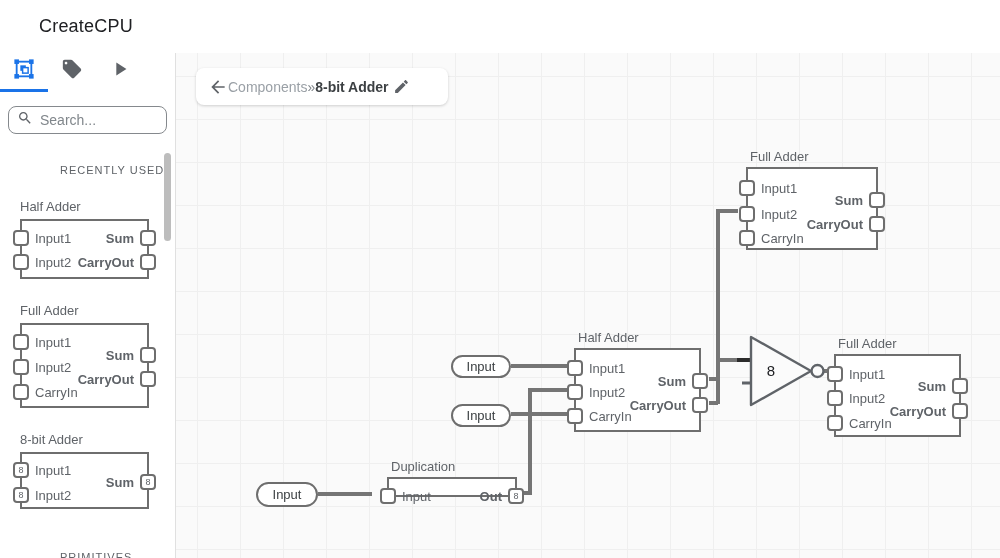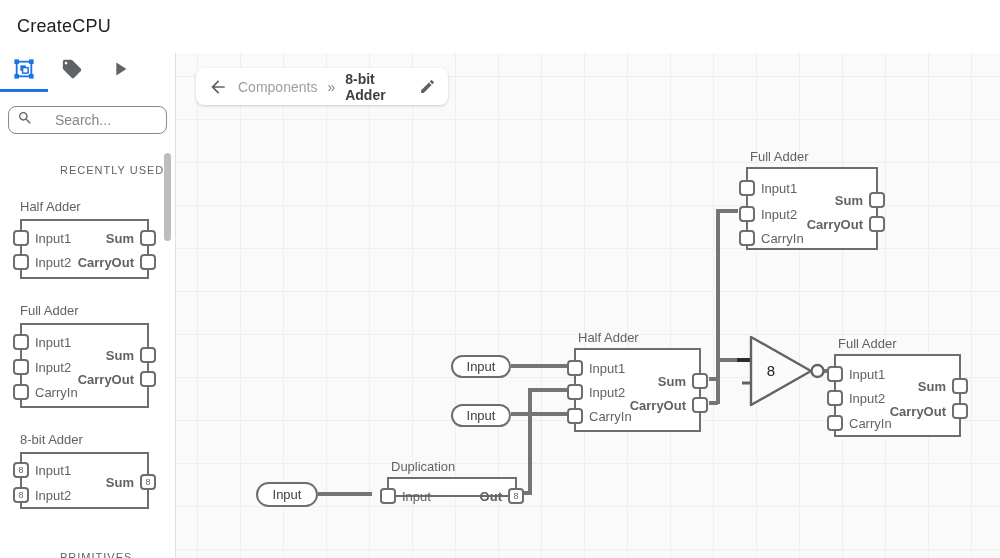--- a/index.html
+++ b/index.html
@@ -1,28 +1,28 @@
 <!DOCTYPE html>
 <html><head>
 <meta charset="utf-8">
 <style>
   * { margin:0; padding:0; box-sizing:border-box; }
   html,body { font-family:"Liberation Sans", sans-serif; background:#fff; }
   #app { position:relative; width:1000px; height:558px; overflow:hidden; background:#fff; }
 
   
-  .header { position:absolute; top:0; left:0; width:856px; height:53px; background:#fff; display:flex; align-items:center; padding-left:17px; }
+  .header { position:absolute; top:0; left:15px; width:856px; height:53px; background:#fff; display:flex; align-items:center; padding-left:24px; }
   .header h1 { font-size:18px; font-weight:400; color:#202124; letter-spacing:.2px; }
 
   
   .sidebar { position:absolute; top:53px; left:0; width:176px; height:505px; background:#fff; border-right:1px solid #e0e0e0; overflow:hidden; }
   .tabs { display:flex; height:39px; }
   .tab { width:48px; height:39px; display:flex; align-items:center; justify-content:center; border-bottom:3px solid transparent; color:#5f6368; cursor:pointer; }
   .tab.active { border-bottom-color:#1a73e8; color:#1a73e8; }
-  .searchbox { margin:14px 8px 0 8px; height:28px; border:1.5px solid #85898d; border-radius:8px; display:flex; align-items:center; padding:0 8px; gap:22px; color:#5f6368; }
+  .searchbox { margin:14px 8px 0 8px; height:28px; border:1.5px solid #85898d; border-radius:8px; display:flex; align-items:center; padding:0 8px; gap:7px; color:#5f6368; }
   .searchbox input { border:none; outline:none; width:110px; font-size:14px; font-family:"Liberation Sans",sans-serif; color:#3c4043; background:transparent; }
   .searchbox input::placeholder { color:#80868b; }
   .section-title { margin:30px 0 0 12px; font-size:11px; color:#5f6368; letter-spacing:1px; font-weight:400;padding-left:48px; }
   .comp-label { margin:23px 0 5px 20px; font-size:13px; color:#5f6368; }
   .comp-label.mt2 { margin-top:24px; }
   .pbox { position:relative; margin-left:20px; width:129px; background:#fff; border:2px solid #6e6e6e; }
   .scrollthumb { position:absolute; top:100px; right:4px; width:7px; height:88px; background:#bdbdbd; border-radius:4px; }
 
   
   .port { position:absolute; left:0; width:100%; height:16px; display:flex; align-items:center; font-size:13px; color:#5f6368; }
@@ -39,21 +39,21 @@
     background-color:#fafafa;
     background-image:linear-gradient(#efefef 1px, transparent 1px), linear-gradient(90deg,#efefef 1px, transparent 1px);
     background-size:43px 43px; background-position:21px 23px; }
   .wires { position:absolute; top:0; left:0; }
   .node { position:absolute; background:#fff; border:2px solid #6e6e6e; }
   .node-title { position:absolute; top:-20px; left:2px; font-size:13px; color:#5f6368; white-space:nowrap; }
   .pill { position:absolute; height:23px; background:#fff; border:2px solid #6e6e6e; border-radius:13px; display:flex; align-items:center; justify-content:center; font-size:13px; color:#3c4043; cursor:pointer; }
   .gate-label { position:absolute; left:577px; top:309px; width:36px; text-align:center; font-size:15px; color:#202124; }
 
   
-  .breadcrumb { position:absolute; left:20px; top:15px; width:252px; height:37px; background:#fff; border-radius:8px; box-shadow:0 1px 3px rgba(0,0,0,.18); display:flex; align-items:center; padding:0 12px; gap:10px; font-size:14px; }
+  .breadcrumb { position:absolute; left:20px; top:15px; width:252px; height:37px; background:#fff; border-radius:8px; box-shadow:0 1px 3px rgba(0,0,0,.18); display:flex; align-items:center; padding:0 12px; font-size:14px; }
   .bc-path { color:#9aa0a6; cursor:pointer; }
   .bc-sep { color:#80868b; }
   .bc-current { color:#3c4043; font-weight:700; }
   .icon-btn { display:flex; align-items:center; justify-content:center; color:#5f6368; cursor:pointer; }
 </style>
 </head>
 <body>
 
 <div id="app">
 

